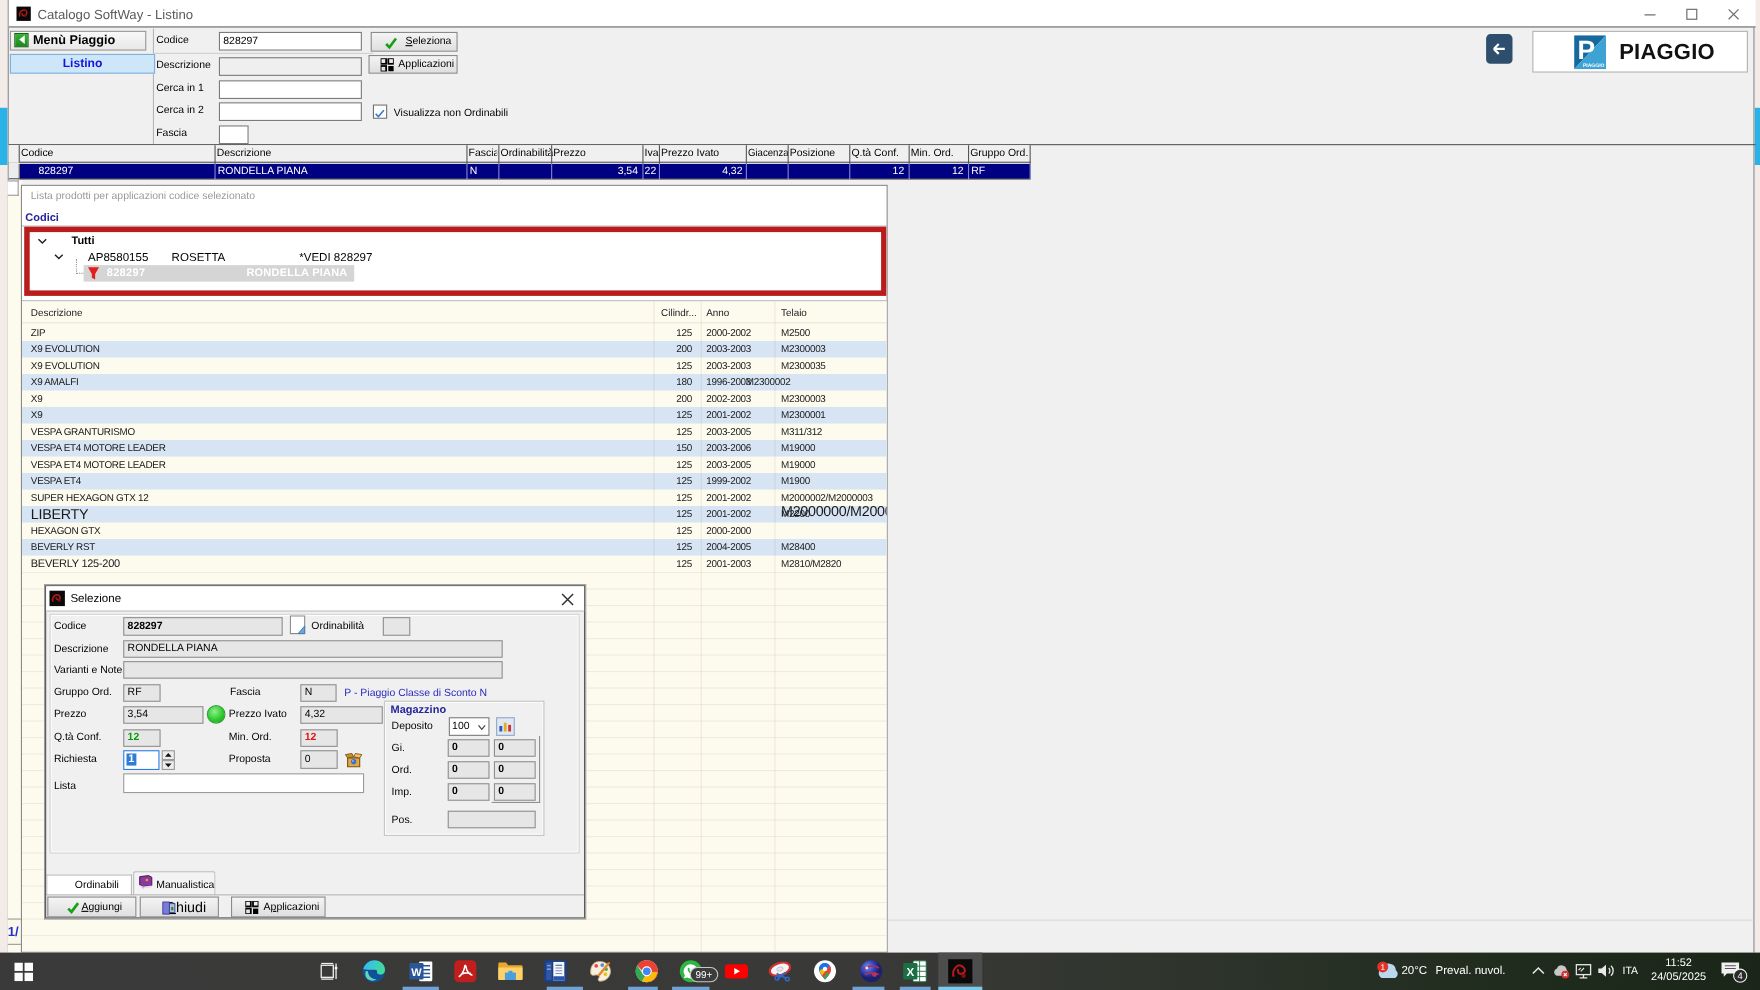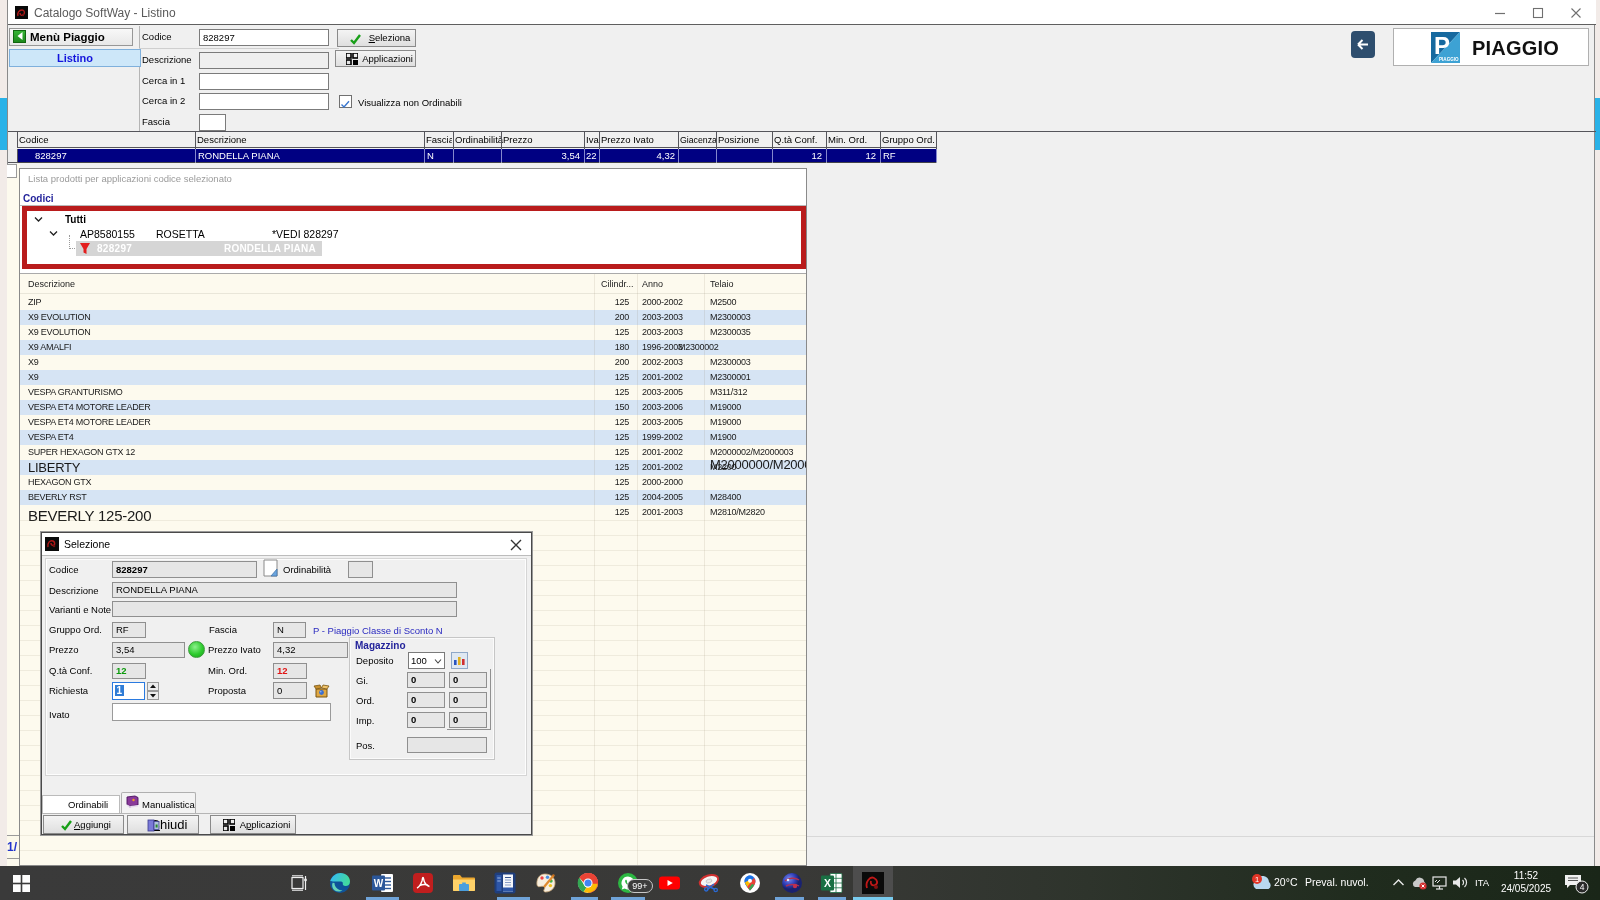--- a/index.html
+++ b/index.html
@@ -259,21 +259,21 @@
     <div class="abs" style="left:690px;top:293px;font-size:9px;letter-spacing:-0.25px;color:#1a1a1a;white-space:nowrap">M2200</div>
     <div class="abs" style="left:8px;top:308px;font-size:9px;letter-spacing:-0.25px;color:#1a1a1a;white-space:nowrap">HEXAGON GTX</div>
     <div class="abs" style="left:570px;top:308px;width:39px;font-size:9px;letter-spacing:-0.25px;color:#1a1a1a;text-align:right">125</div>
     <div class="abs" style="left:622px;top:308px;font-size:9px;letter-spacing:-0.25px;color:#1a1a1a">2000-2000</div>
     <div class="abs" style="left:690px;top:288px;font-size:13px;letter-spacing:-0.25px;color:#1a1a1a;white-space:nowrap">M2000000/M2000001</div>
     <div class="abs" style="left:0;top:321px;width:787px;height:15px;background:#d6e4f4"></div>
     <div class="abs" style="left:8px;top:323px;font-size:9px;letter-spacing:-0.25px;color:#1a1a1a;white-space:nowrap">BEVERLY RST</div>
     <div class="abs" style="left:570px;top:323px;width:39px;font-size:9px;letter-spacing:-0.25px;color:#1a1a1a;text-align:right">125</div>
     <div class="abs" style="left:622px;top:323px;font-size:9px;letter-spacing:-0.25px;color:#1a1a1a">2004-2005</div>
     <div class="abs" style="left:690px;top:323px;font-size:9px;letter-spacing:-0.25px;color:#1a1a1a;white-space:nowrap">M28400</div>
-    <div class="abs" style="left:8px;top:338px;font-size:15px;letter-spacing:-0.25px;color:#1a1a1a;white-space:nowrap">BEVERLY 125-200</div>
+    <div class="abs" style="left:8px;top:338px;font-size:10px;letter-spacing:-0.25px;color:#1a1a1a;white-space:nowrap">BEVERLY 125-200</div>
     <div class="abs" style="left:570px;top:338px;width:39px;font-size:9px;letter-spacing:-0.25px;color:#1a1a1a;text-align:right">125</div>
     <div class="abs" style="left:622px;top:338px;font-size:9px;letter-spacing:-0.25px;color:#1a1a1a">2001-2003</div>
     <div class="abs" style="left:690px;top:338px;font-size:9px;letter-spacing:-0.25px;color:#1a1a1a;white-space:nowrap">M2810/M2820</div>
   </div>
 
   <div class="abs" style="left:0;top:124px;width:787px;height:1px;background:rgba(120,120,100,0.15)"></div>
   <div class="abs" style="left:574px;top:105px;width:1px;height:592px;background:rgba(140,130,100,0.14)"></div>
   <div class="abs" style="left:617px;top:105px;width:1px;height:592px;background:rgba(140,130,100,0.14)"></div>
   <div class="abs" style="left:684px;top:105px;width:1px;height:592px;background:rgba(140,130,100,0.14)"></div>
   <div id="hlines">
@@ -362,21 +362,21 @@
   <div class="lbl" style="left:166px;top:152px">Proposta</div>
   <div class="gfld" style="left:231px;top:149px;width:34px;height:17px;line-height:15px">0</div>
   <svg class="abs" style="left:271px;top:150px" width="17" height="16" viewBox="0 0 17 16">
       <path d="M3 6 L14 6 L14 14 L3 14 Z" fill="#e0a843" stroke="#7a5510" stroke-width="1"></path>
       <path d="M3 6 L1 3 L7 2 L8.5 5 Z" fill="#c8902e" stroke="#7a5510" stroke-width="0.8"></path>
       <path d="M14 6 L16 3 L10 2 L8.5 5 Z" fill="#f0c36a" stroke="#7a5510" stroke-width="0.8"></path>
       <circle cx="8.5" cy="9.5" r="2.4" fill="#3a6ed0"></circle>
       <circle cx="7.8" cy="8.8" r="0.8" fill="#9ec0f0"></circle>
     </svg>
 
-  <div class="lbl" style="left:7px;top:176px">Ivato</div>
+  <div class="lbl" style="left:7px;top:176px">Lista</div>
   <div class="inp" style="left:70px;top:170px;width:219px;height:18px;border-color:#9a9a9a"></div>
 
   <div class="abs" style="left:307px;top:104px;width:146px;height:123px;border:1px solid #c6c6c6;box-shadow:inset 0 0 0 1px #fbfbfb"></div>
   <div class="abs" style="left:313px;top:107px;font-size:10px;font-weight:bold;color:#24249b">Magazzino</div>
   <div class="lbl" style="left:314px;top:122px">Deposito</div>
   <div class="abs" style="left:366px;top:119px;width:37px;height:17px;background:#fff;border:1px solid #7a7a7a;font-size:9.5px;line-height:15px;padding-left:2px">100<svg class="abs" style="right:2px;top:5px" width="8" height="7" viewBox="0 0 8 7">
         <path d="M1 1.5 L4 5 L7 1.5" stroke="#444" stroke-width="1.1" fill="none"></path>
       </svg></div>
   <div class="abs" style="left:409px;top:119px;width:17px;height:17px;background:#dfe8f2;border:1px solid #8fa8c8"><svg width="15" height="15" viewBox="0 0 15 15">
         <rect x="2" y="7" width="2.6" height="5" fill="#2a55c0"></rect>

